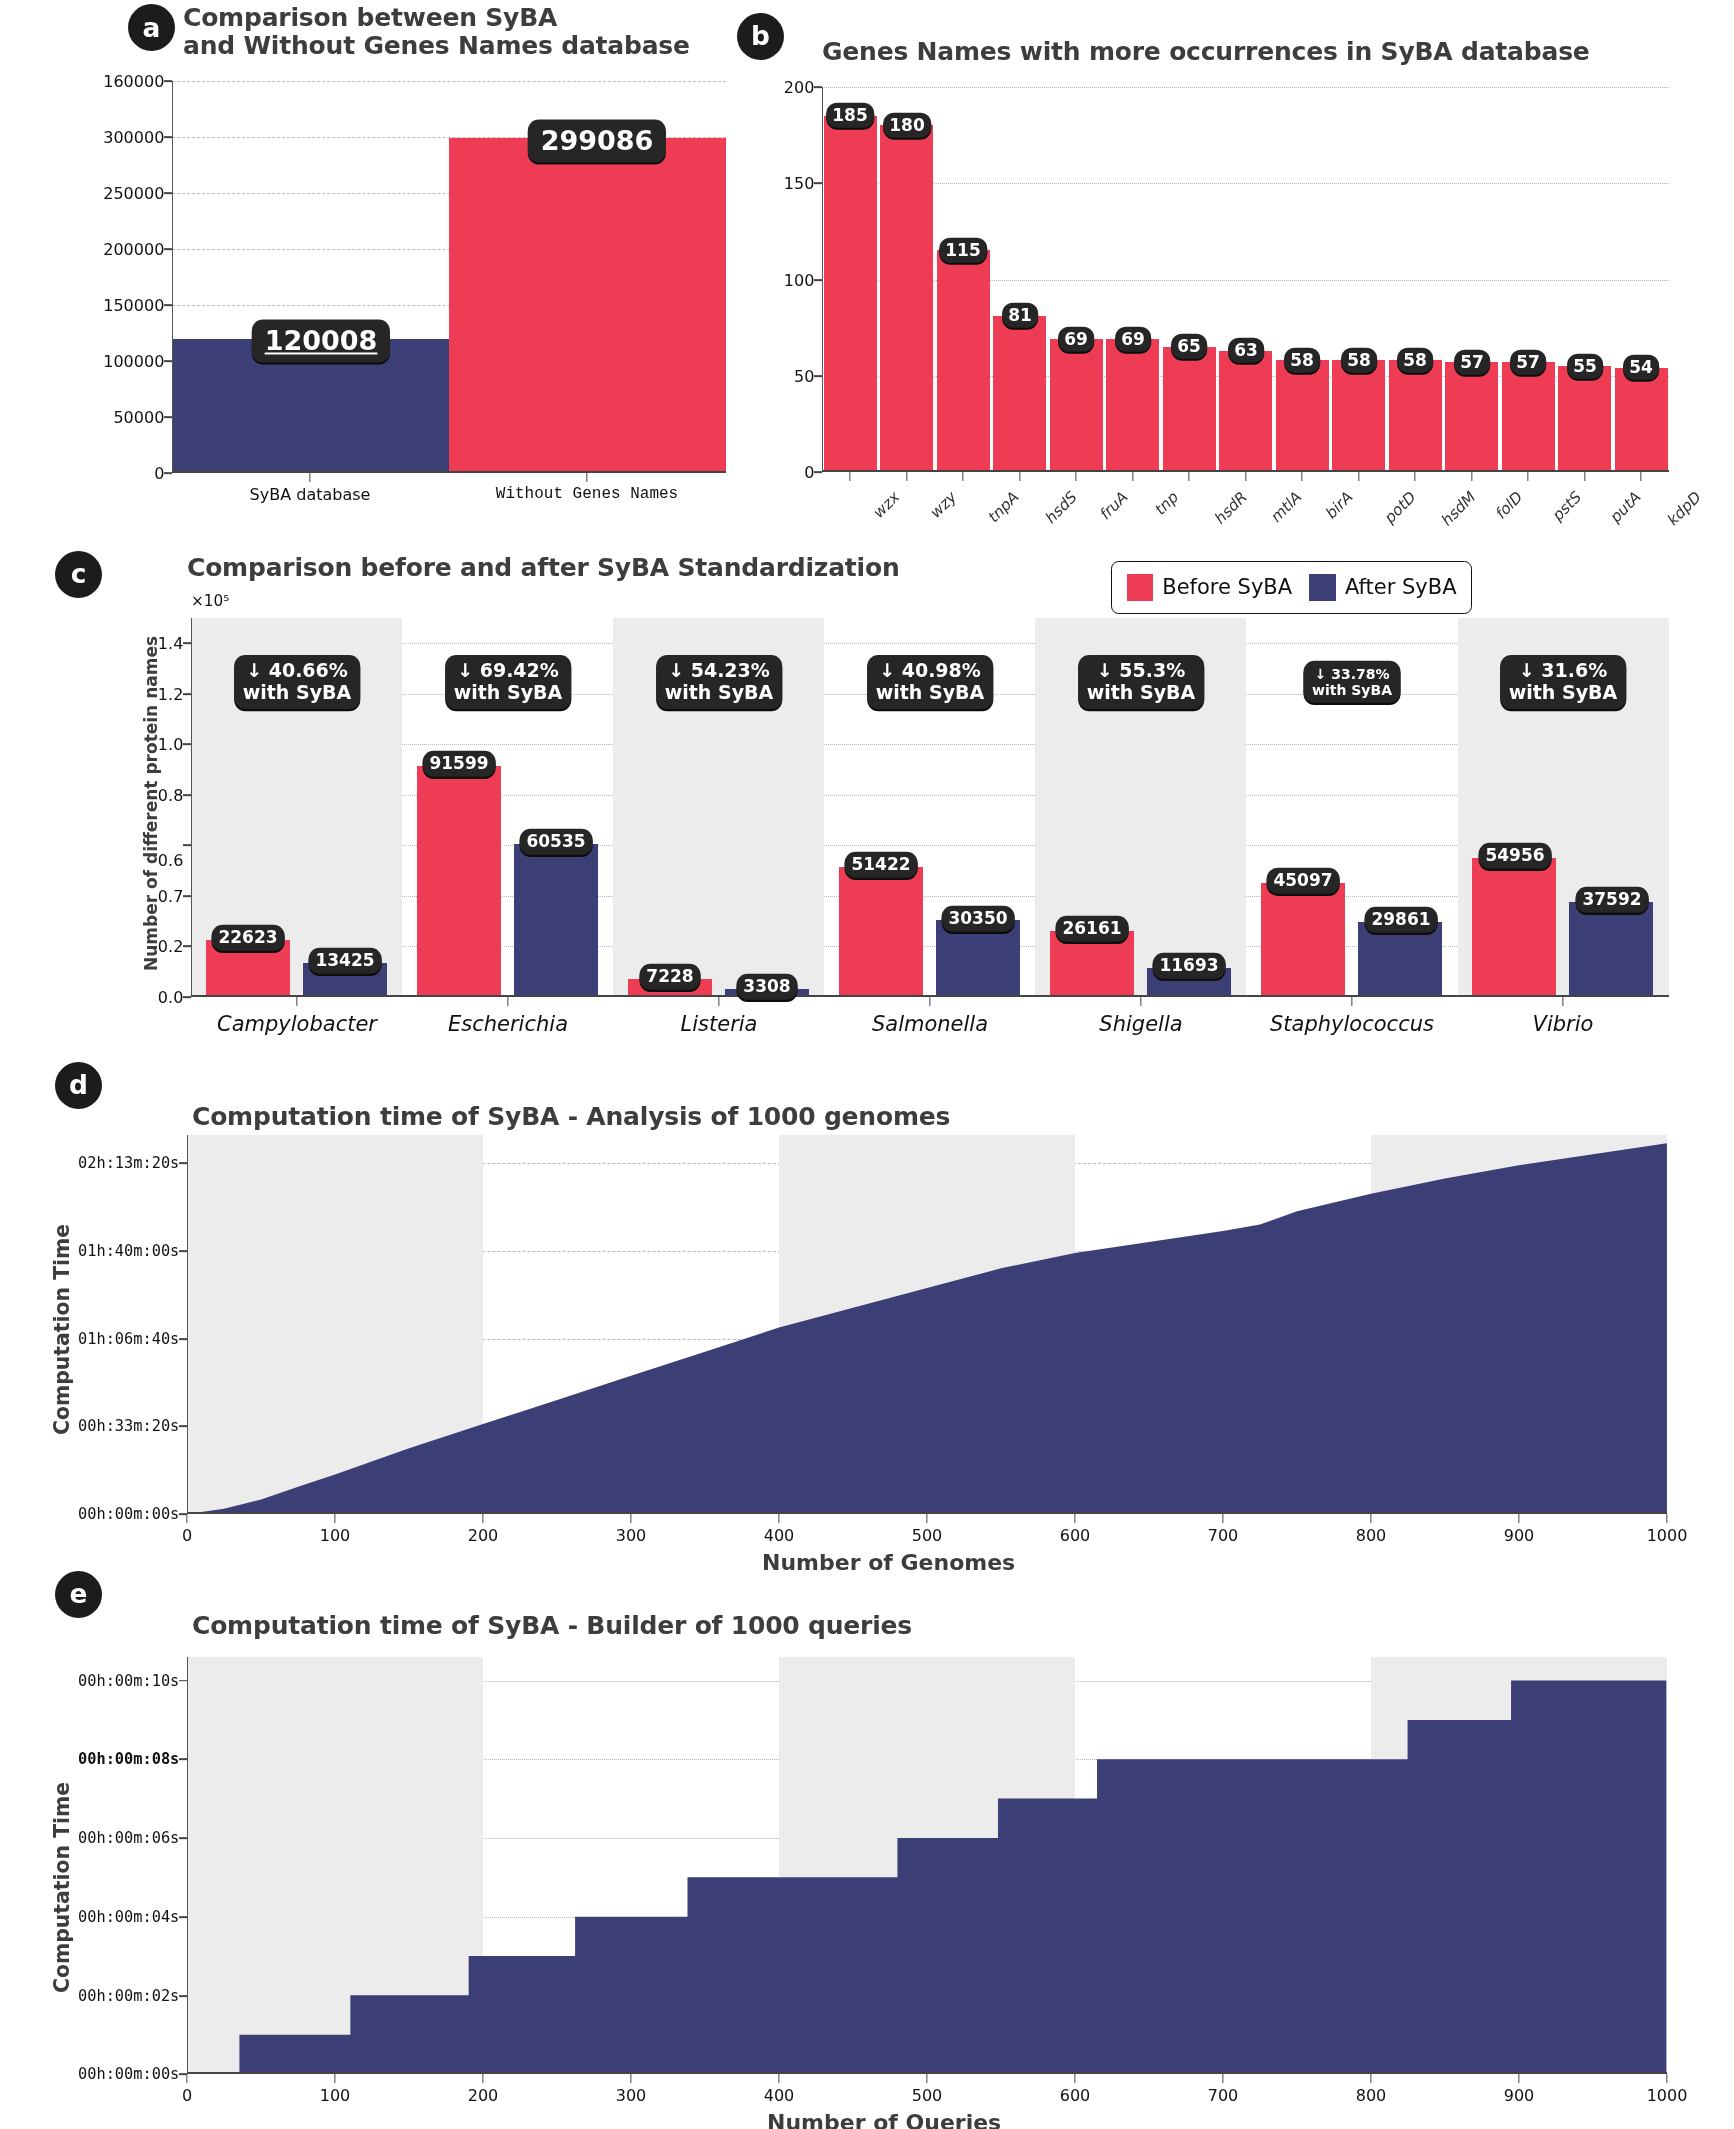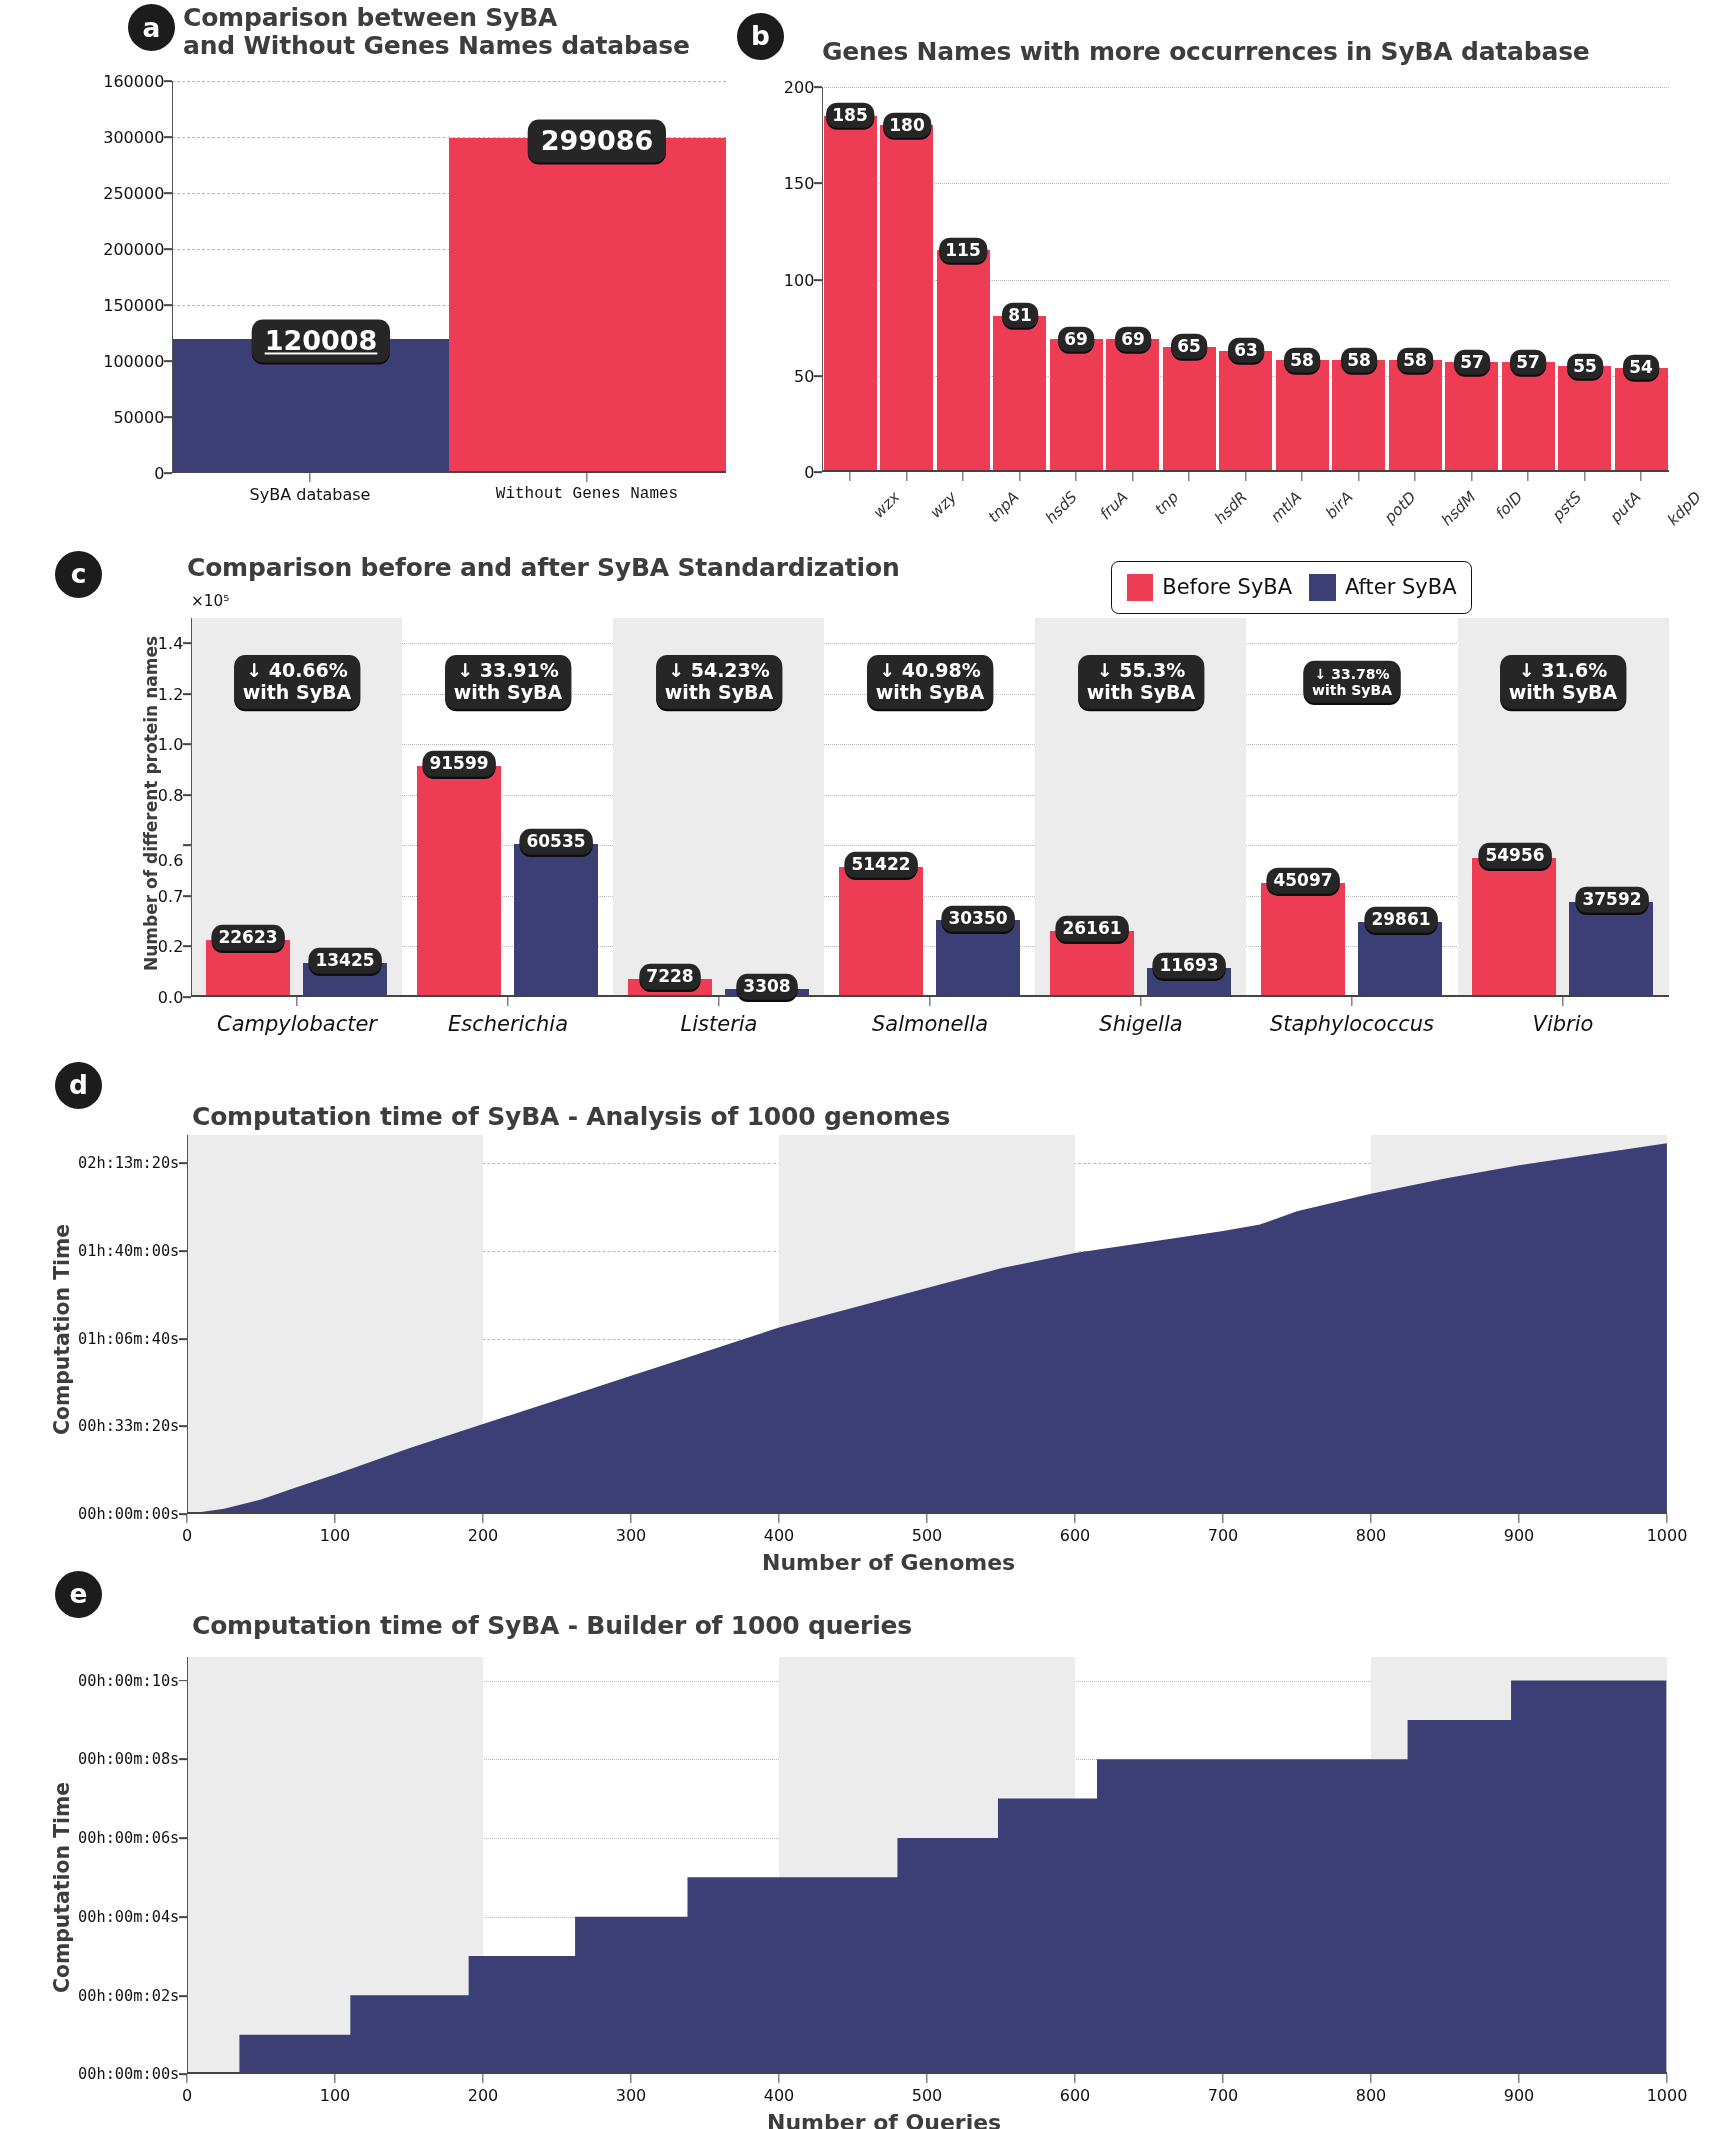--- a/index.html
+++ b/index.html
@@ -301,21 +301,21 @@
       </div>
       <div class="xtickmark" style="left:106px;"></div>
       <div class="genus" style="left:106px;top:394px;font-style:italic;">Campylobacter</div>
       <div class="bub" style="left:268px;top:146px;font-size:17px;padding:3.4px 6.8px;">
         <div>91599</div>
       </div>
       <div class="bub" style="left:365px;top:224px;font-size:17px;padding:3.4px 6.8px;">
         <div>60535</div>
       </div>
       <div class="bub" style="left:317px;top:64px;font-size:19px;padding:5.1px 8.5px;">
-        <div>↓ 33.91%</div>
+        <div>↓ 69.42%</div>
         <div>with SyBA</div>
       </div>
       <div class="xtickmark" style="left:317px;"></div>
       <div class="genus" style="left:317px;top:394px;">Escherichia</div>
       <div class="bub" style="left:479px;top:359px;font-size:17px;padding:3.4px 6.8px;">
         <div>7228</div>
       </div>
       <div class="bub" style="left:576px;top:369px;font-size:17px;padding:3.4px 6.8px;">
         <div>3308</div>
       </div>
@@ -451,21 +451,21 @@
     <div class="spine-l"></div>
     <div class="spine-b"></div>
   <div class="ytick mono" style="top:417px;">00h:00m:00s</div>
       <div class="ytickmark" style="top:417px;"></div>
       <div class="ytick mono" style="top:339px;">00h:00m:02s</div>
       <div class="ytickmark" style="top:339px;"></div>
       <div class="ytick mono" style="top:260px;">00h:00m:04s</div>
       <div class="ytickmark" style="top:260px;"></div>
       <div class="ytick mono" style="top:181px;">00h:00m:06s</div>
       <div class="ytickmark" style="top:181px;"></div>
-      <div class="ytick mono" style="top:102px;">00h:00m:08s</div>
+      <div class="ytick mono" style="top:102px;font-weight:bold;">00h:00m:08s</div>
       <div class="ytickmark" style="top:102px;"></div>
       <div class="ytick mono" style="top:23.6px;">00h:00m:10s</div>
       <div class="ytickmark" style="top:23.6px;"></div>
       <div class="xtick" style="left:0px;">0</div>
       <div class="xtickmark" style="left:0px;"></div>
       <div class="xtick" style="left:148px;">100</div>
       <div class="xtickmark" style="left:148px;"></div>
       <div class="xtick" style="left:296px;">200</div>
       <div class="xtickmark" style="left:296px;"></div>
       <div class="xtick" style="left:444px;">300</div>

